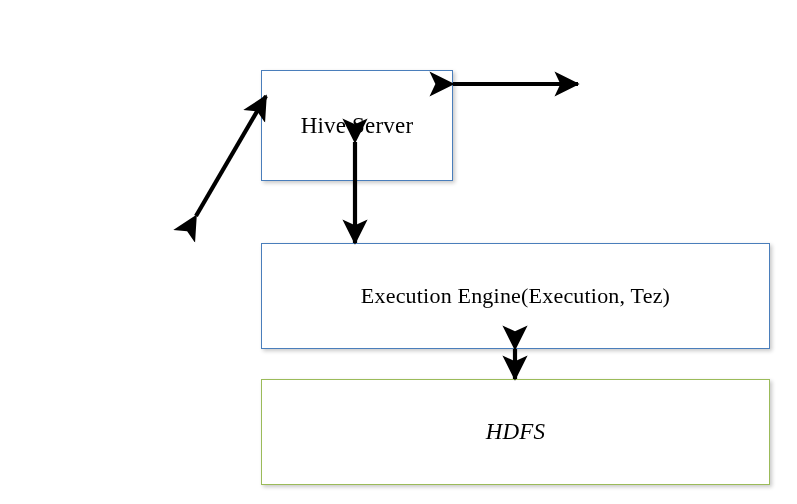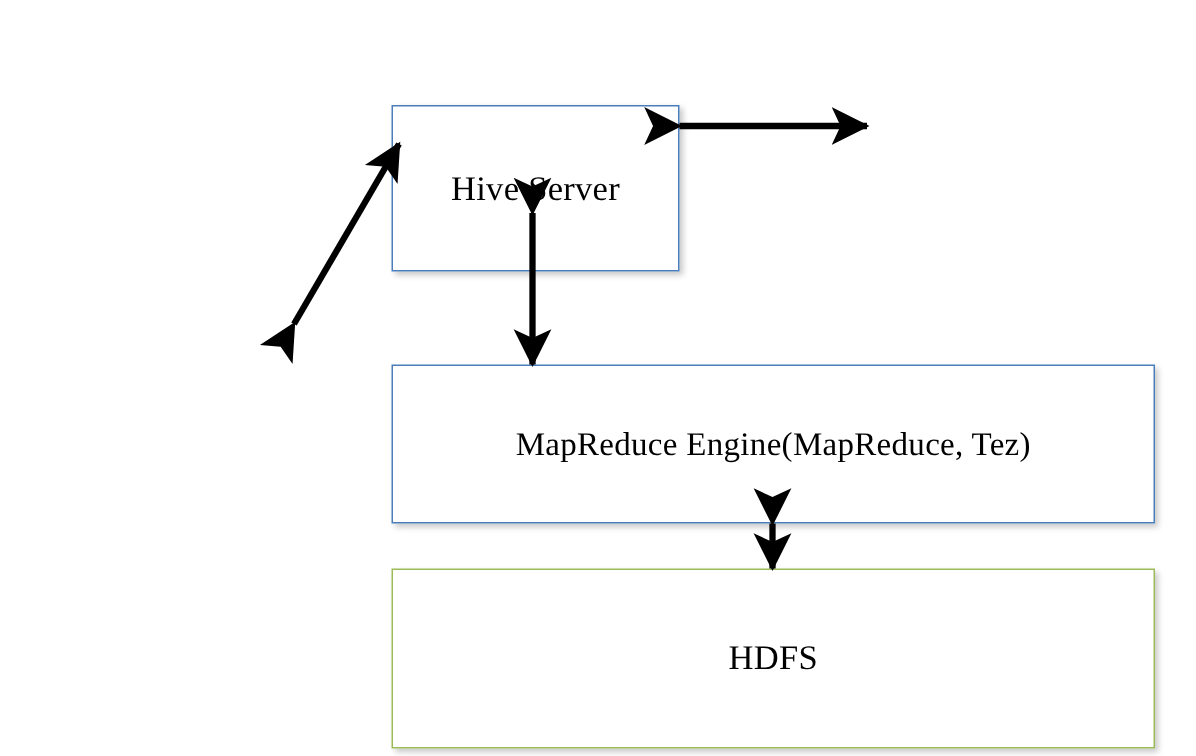--- a/index.html
+++ b/index.html
@@ -56,24 +56,24 @@
 
 <div id="canvas">
 
   <div class="node node-blue" style="left:261px; top:31px; width:192px; height:111px;margin-top:39px;">
     <span class="node-label">Hive Server</span>
   </div>
 
 
 
   <div class="node node-blue" style="left:261px; top:243px; width:509px; height:106px;">
-    <span class="node-label node-label-small">MapReduce Engine(MapReduce, Tez)</span>
+    <span class="node-label node-label-small">Execution Engine(Execution, Tez)</span>
   </div>
 
-  <div class="node node-olive" style="left:261px; top:379px; width:509px; height:120px;">
+  <div class="node node-olive" style="left:261px; top:379px; width:509px; height:106px;font-style:italic;">
     <span class="node-label">HDFS</span>
   </div>
 
   <svg id="arrows" viewBox="0 0 797 504">
     <defs>
       <marker id="arrowhead-thick" markerWidth="7" markerHeight="7" refX="5.6" refY="3.5" orient="auto" markerUnits="strokeWidth">
         <path d="M 0 0.5 L 6 3.5 L 0 6.5 L 1.4 3.5 Z" fill="#000000"></path>
       </marker>
       <marker id="arrowhead-thin" markerWidth="9" markerHeight="9" refX="7.4" refY="4.5" orient="auto" markerUnits="strokeWidth">
         <path d="M 0 1 L 8 4.5 L 0 8 L 2 4.5 Z" fill="#000000"></path>

